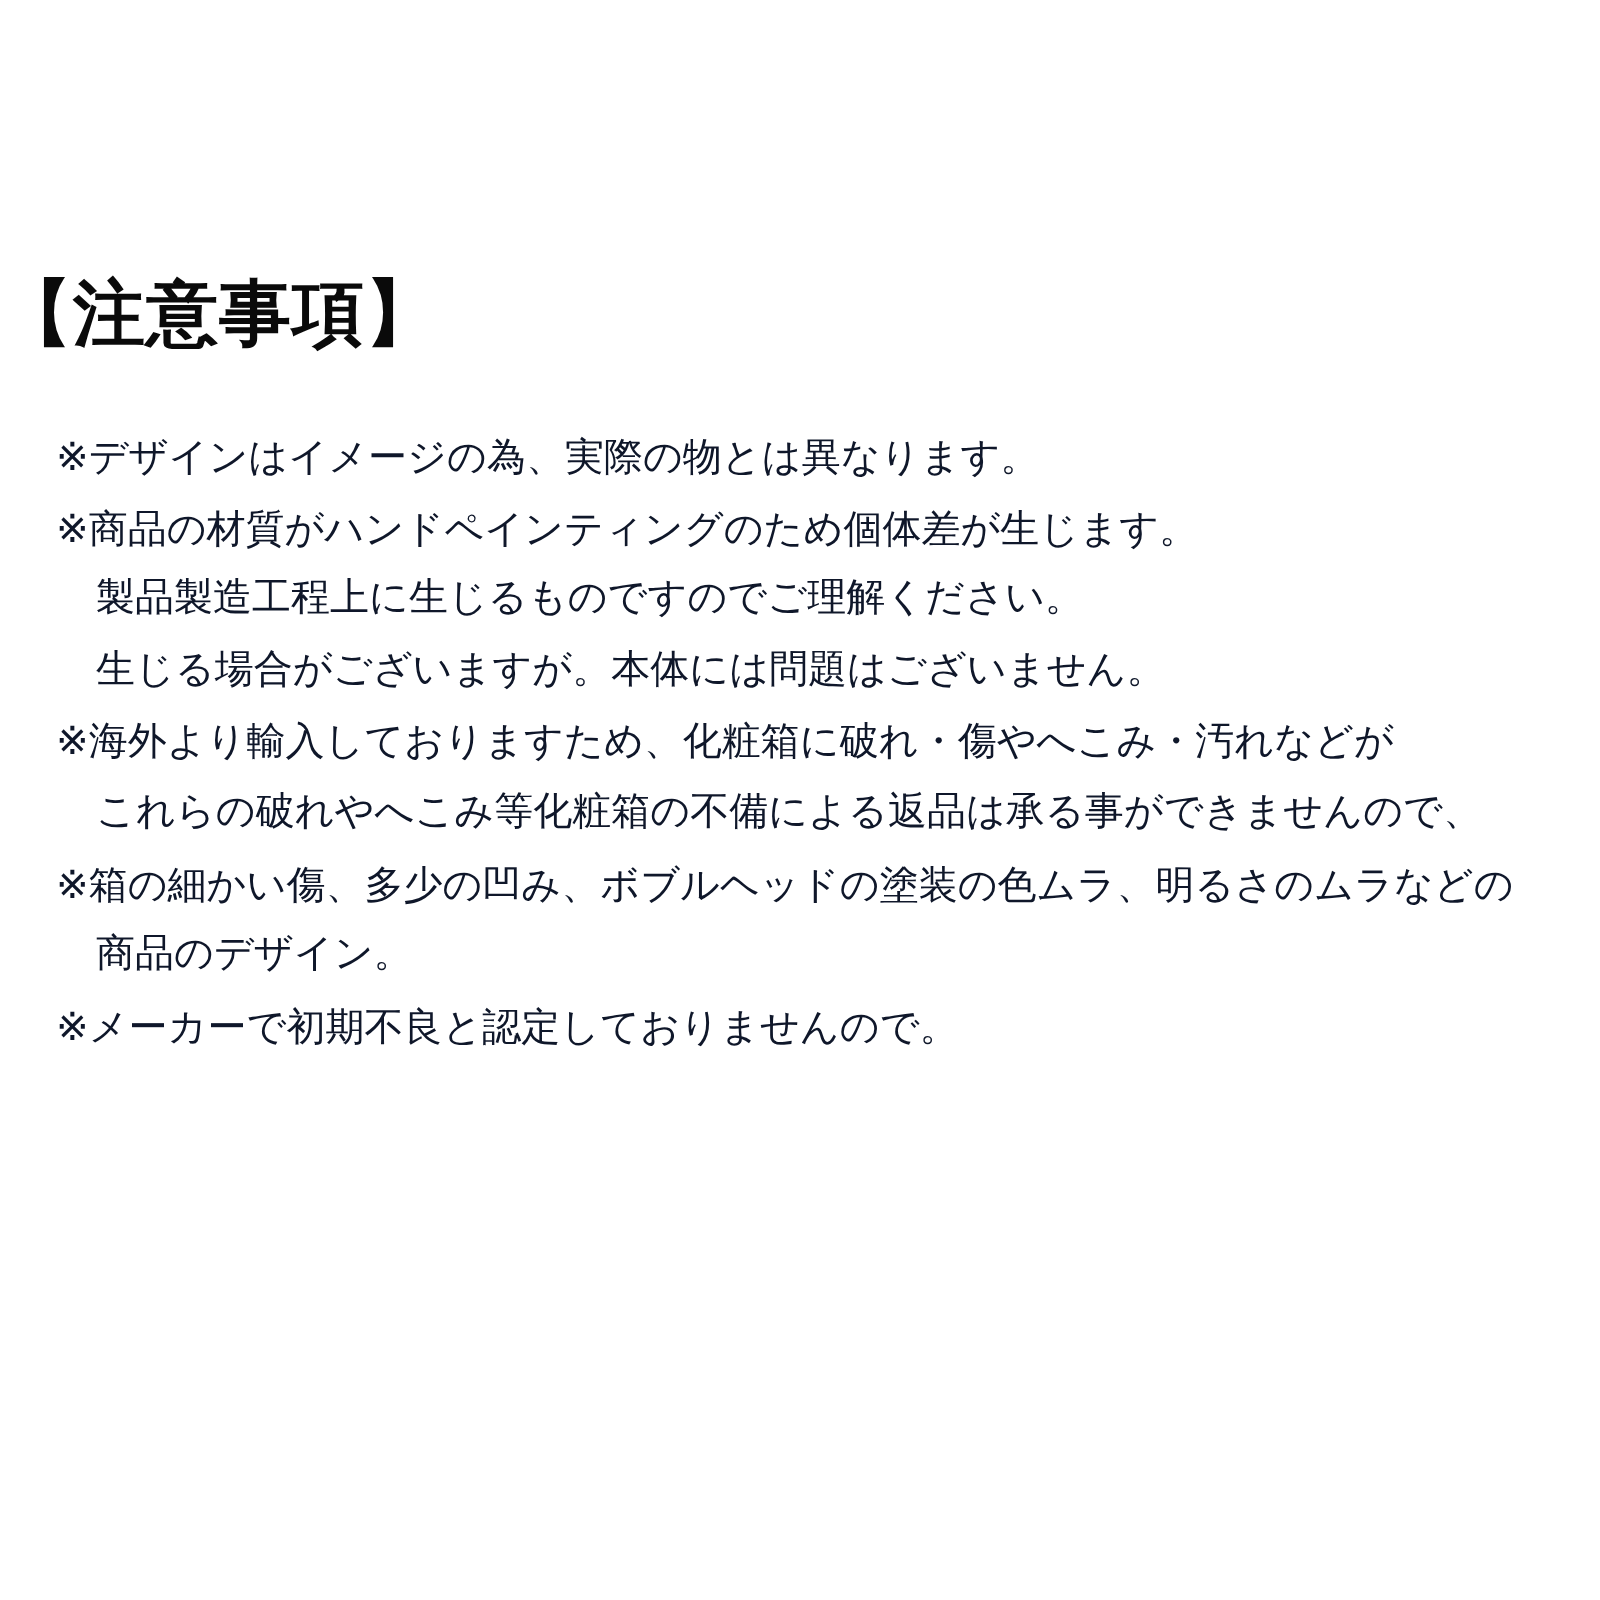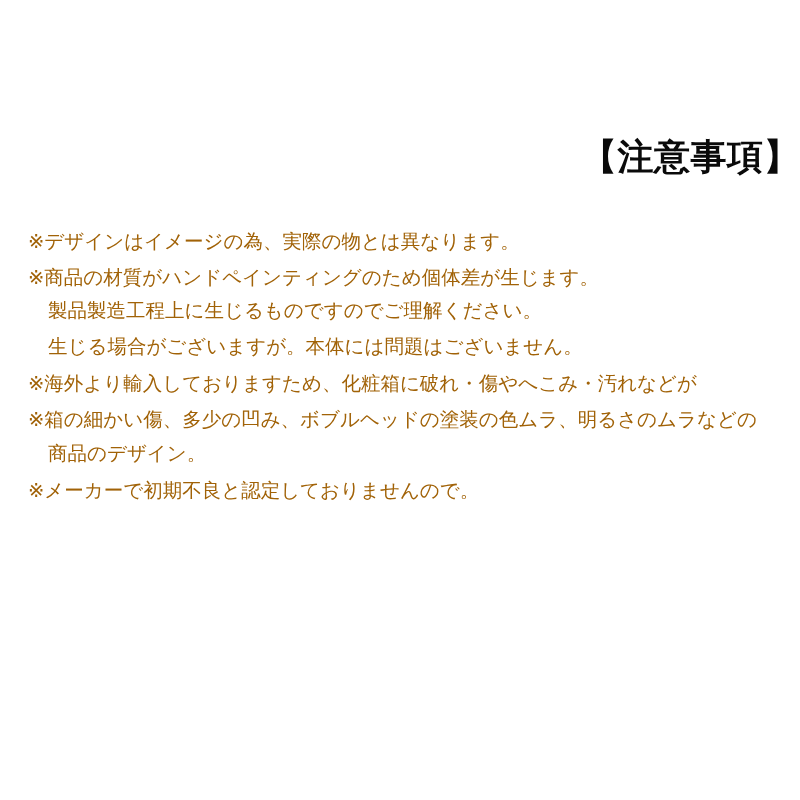--- a/index.html
+++ b/index.html
@@ -14,36 +14,36 @@
     background: #ffffff;
     overflow: hidden;
     font-family: "Liberation Sans", "DejaVu Sans", sans-serif;
     color: #111111;
   }
   .notice-title {
     position: absolute;
     top: 133px;
     left: 0;
     width: 100%;
-    text-align: right;
+    text-align: left;
     font-size: 36px;
     font-weight: 700;
     letter-spacing: 0.5px;
     color: #0a0a0a;
     white-space: nowrap;
   }
   .notes {
     position: absolute;
-    top: 224px;
+    top: 212px;
     left: 28px;
     right: 10px;
     font-size: 19.5px;
     font-weight: 400;
     line-height: 35.6px;
-    color: #a16207;
+    color: #0f172a;
   }
   .note {
     white-space: nowrap;
     letter-spacing: 0px;
   }
   .note.indent {
     padding-left: 20px;
     font-family: Liberation Mono, monospace;
   }
 </style>
@@ -53,18 +53,19 @@
 <div class="page">
 
   <div class="notice-title">【注意事項】</div>
 
   <div class="notes">
     <div class="note">※デザインはイメージの為、実際の物とは異なります。</div>
     <div class="note">※商品の材質がハンドペインティングのため個体差が生じます。</div>
     <div class="note indent">製品製造工程上に生じるものですのでご理解ください。</div>
     <div class="note indent">生じる場合がございますが。本体には問題はございません。</div>
     <div class="note">※海外より輸入しておりますため、化粧箱に破れ・傷やへこみ・汚れなどが</div>
+    <div class="note indent">これらの破れやへこみ等化粧箱の不備による返品は承る事ができませんので、</div>
     <div class="note">※箱の細かい傷、多少の凹み、ボブルヘッドの塗装の色ムラ、明るさのムラなどの</div>
     <div class="note indent">商品のデザイン。</div>
     <div class="note">※メーカーで初期不良と認定しておりませんので。</div>
   </div>
 
 </div>
 
 </body></html>

